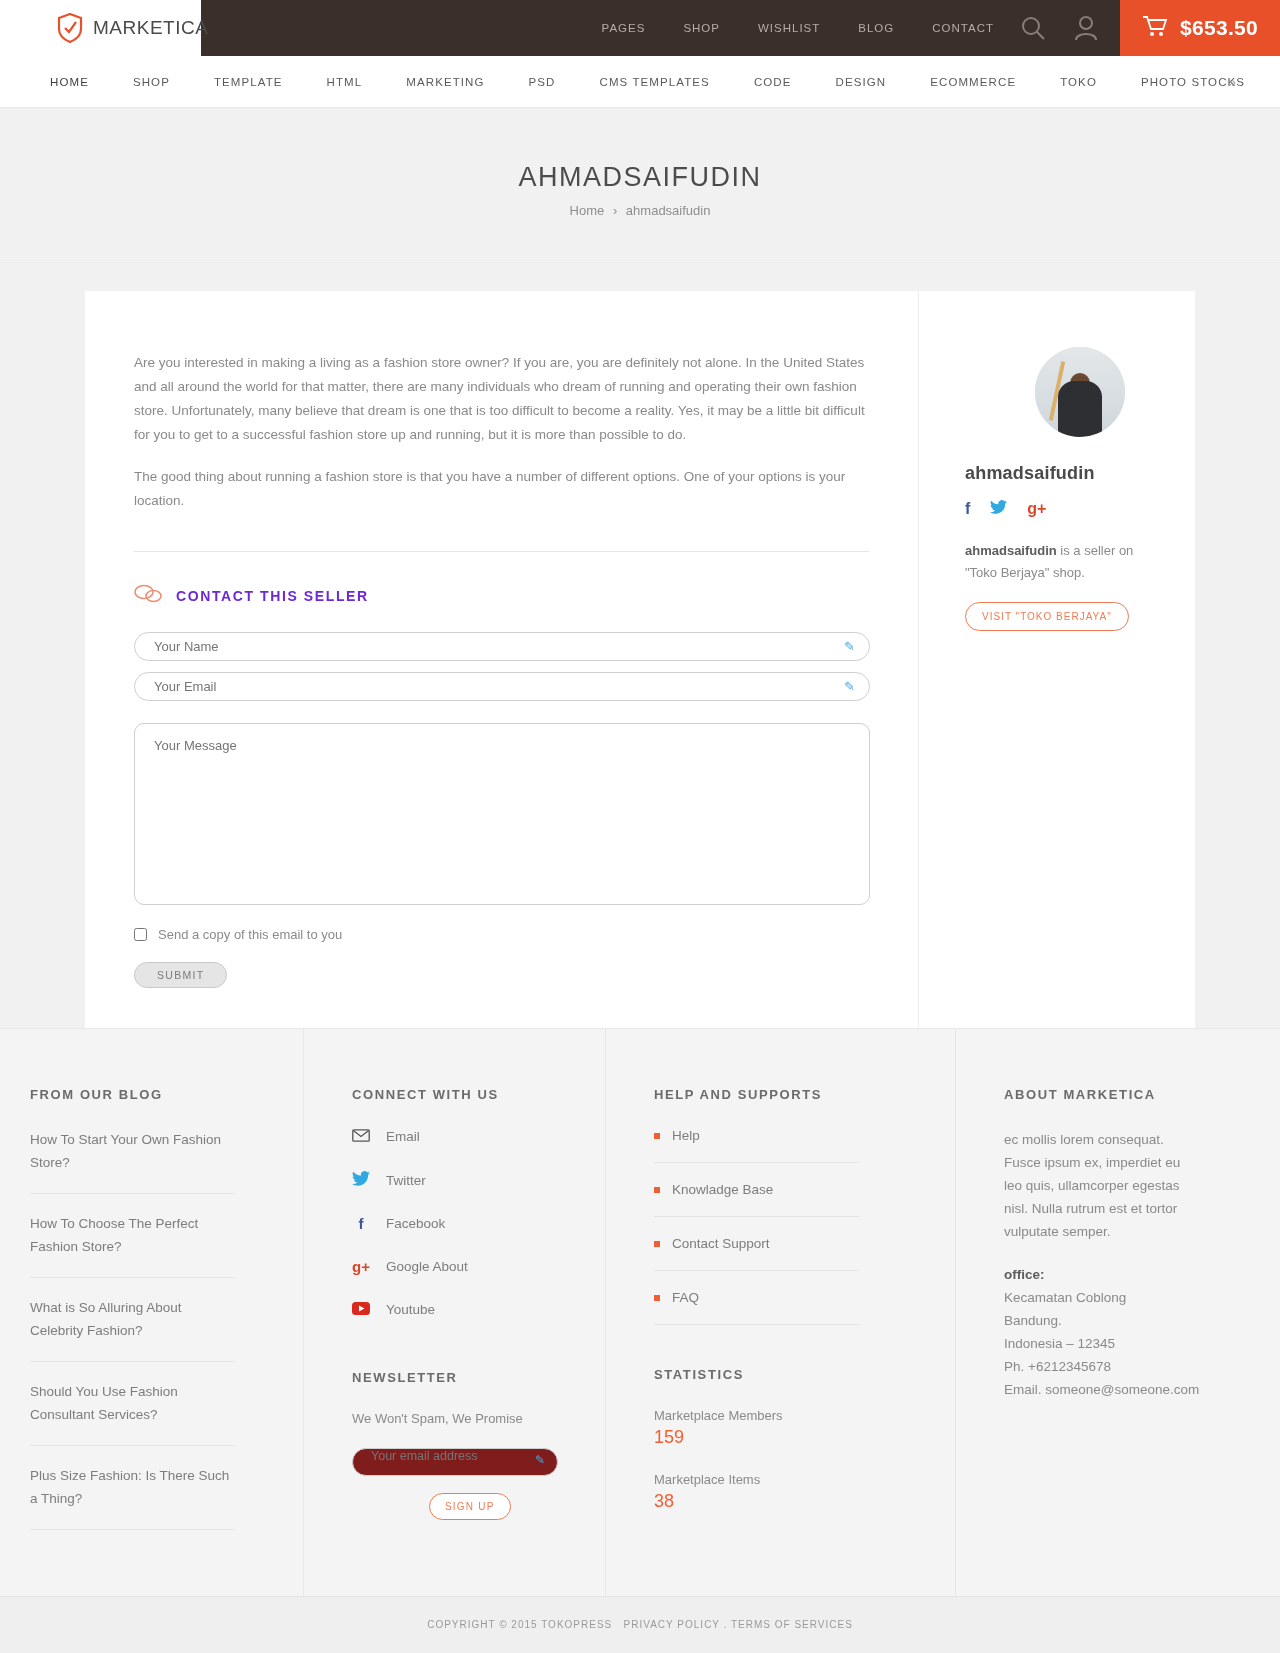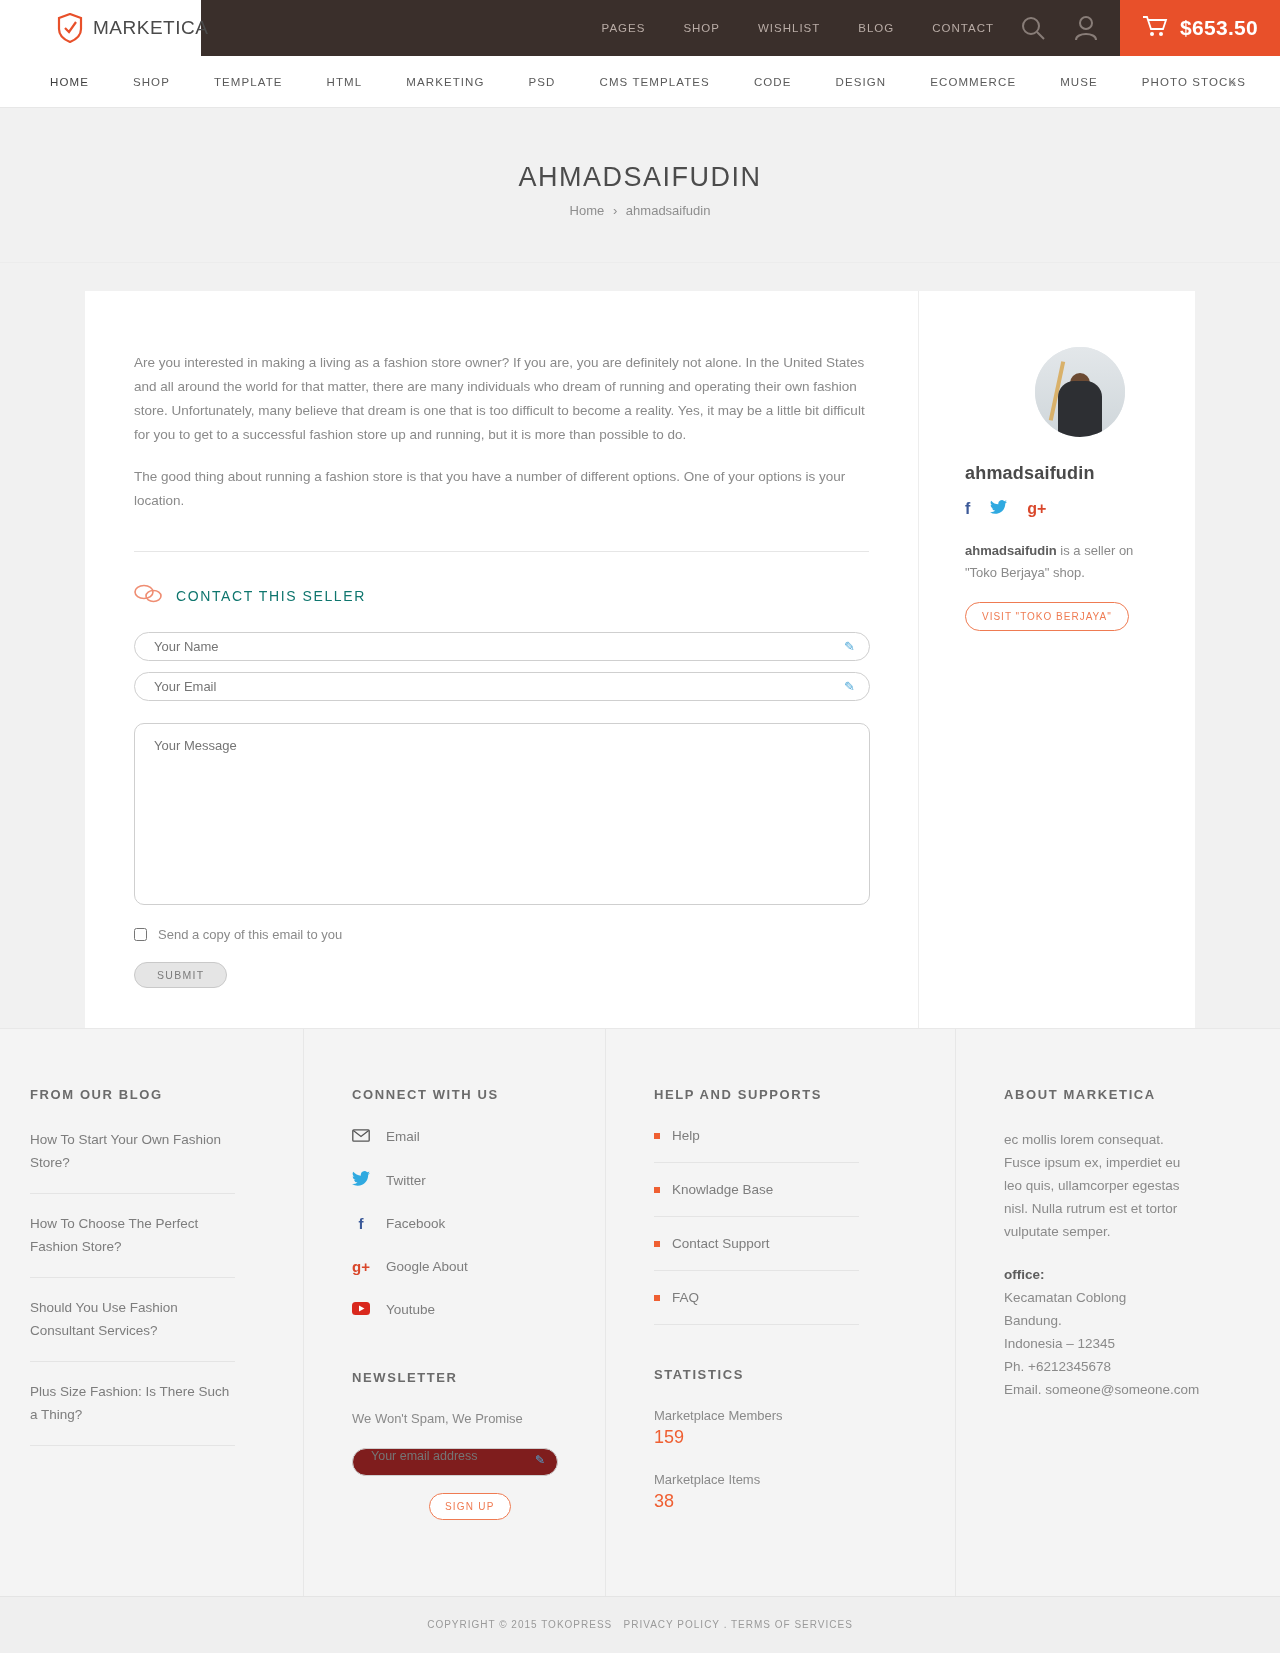--- a/index.html
+++ b/index.html
@@ -131,21 +131,21 @@
     margin: 0 0 18px;
   }
   hr.divider { border: none; border-top: 1px solid #e6e6e6; margin: 38px 0 0; }
 
   .contact-head {
     display: flex; align-items: center; gap: 14px;
     margin: 32px 0 24px;
   }
   .contact-head h3 {
     margin: 0; font-size: 14px; letter-spacing: 1.6px;
-    color: #0f766e; font-weight: 400;
+    color: #6d28d9; font-weight: 700;
   }
   .bubble-icon { color:#ef8d72; }
 
   .field {
     position: relative;
     margin-bottom: 11px;
   }
   .field input[type=text] {
     width: 736px; height: 29px;
     border: 1px solid #cfcfcf;
@@ -374,21 +374,21 @@
     <a href="#">HOME</a>
     <a href="#">SHOP</a>
     <a href="#">TEMPLATE</a>
     <a href="#">HTML</a>
     <a href="#">MARKETING</a>
     <a href="#">PSD</a>
     <a href="#">CMS TEMPLATES</a>
     <a href="#">CODE</a>
     <a href="#">DESIGN</a>
     <a href="#">ECOMMERCE</a>
-    <a href="#">MUSE</a>
+    <a href="#">TOKO</a>
     <a href="#">PHOTO STOCKS</a>
     <span class="nav-more">»</span>
   </div>
 
   <div class="pagehead">
     <h1>AHMADSAIFUDIN</h1>
     <div class="crumbs">
       <a href="#">Home</a>
       <span class="sep">›</span>
       <span>ahmadsaifudin</span>
@@ -459,20 +459,21 @@
 
     </div>
   </div>
 
   <div class="footer">
 
     <div class="fcol c1">
       <h4>FROM OUR BLOG</h4>
       <div class="blog-item">How To Start Your Own Fashion Store?</div>
       <div class="blog-item">How To Choose The Perfect Fashion Store?</div>
+      <div class="blog-item">What is So Alluring About Celebrity Fashion?</div>
       <div class="blog-item">Should You Use Fashion Consultant Services?</div>
       <div class="blog-item">Plus Size Fashion: Is There Such a Thing?</div>
     </div>
 
     <div class="fcol c2">
       <h4>CONNECT WITH US</h4>
 
       <div class="connect-item">
         <span class="ci ci-mail">
           <svg width="18" height="13" viewBox="0 0 18 13">

